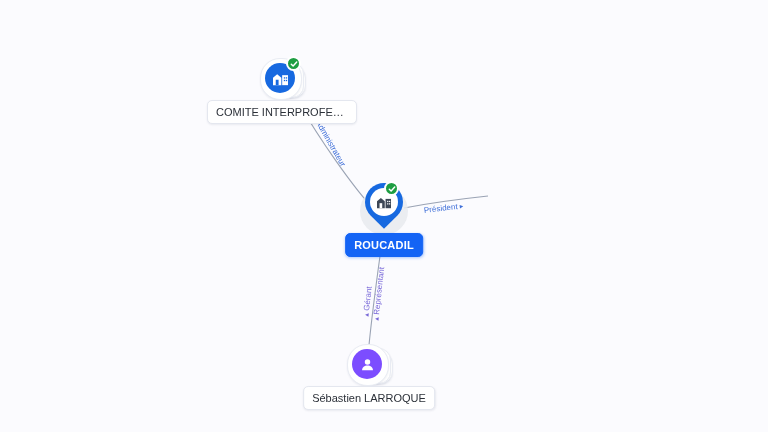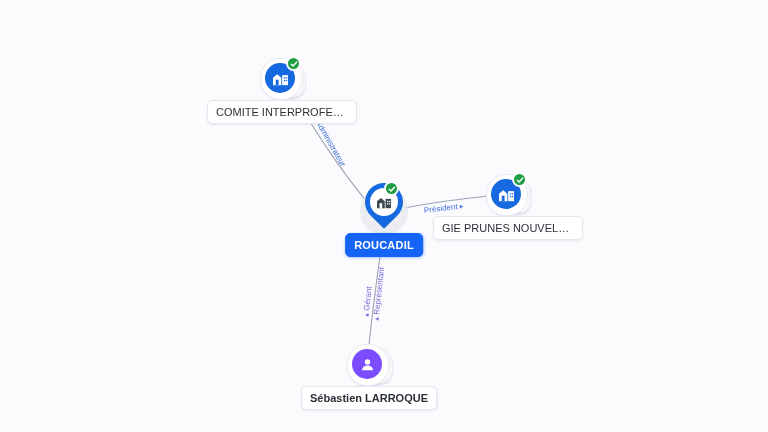--- a/index.html
+++ b/index.html
@@ -209,44 +209,20 @@
       </div>
       <div class="check-badge">
         <svg width="8" height="8" viewBox="0 0 10 10" xmlns="http://www.w3.org/2000/svg">
           <path d="M1.6 5.2 L3.9 7.4 L8.4 2.6" fill="none" stroke="#ffffff" stroke-width="1.8" stroke-linecap="round" stroke-linejoin="round"></path>
         </svg>
       </div>
     </div>
     <div class="node-label" style="top:42px;">COMITE INTERPROFESSI...</div>
   </div>
 
-  <div class="node" style="left:508px; top:196px;">
-    <div class="stack">
-      <div class="card c3"></div>
-      <div class="card c2"></div>
-      <div class="card c1"></div>
-      <div class="circle-icon company">
-        <svg width="17" height="15" viewBox="0 0 20 18" xmlns="http://www.w3.org/2000/svg">
-          <path d="M1 17V8l5-4 5 4v9z" fill="#ffffff"></path>
-          <path d="M12 17V5h7v12z" fill="#ffffff"></path>
-          <rect x="4.3" y="10.5" width="3.4" height="6.5" fill="#1769e0"></rect>
-          <rect x="14" y="7.5" width="1.6" height="1.6" fill="#1769e0"></rect>
-          <rect x="16.4" y="7.5" width="1.6" height="1.6" fill="#1769e0"></rect>
-          <rect x="14" y="10.6" width="1.6" height="1.6" fill="#1769e0"></rect>
-          <rect x="16.4" y="10.6" width="1.6" height="1.6" fill="#1769e0"></rect>
-        </svg>
-      </div>
-      <div class="check-badge">
-        <svg width="8" height="8" viewBox="0 0 10 10" xmlns="http://www.w3.org/2000/svg">
-          <path d="M1.6 5.2 L3.9 7.4 L8.4 2.6" fill="none" stroke="#ffffff" stroke-width="1.8" stroke-linecap="round" stroke-linejoin="round"></path>
-        </svg>
-      </div>
-    </div>
-    <div class="node-label" style="top:42px;">GIE PRUNES NOUVELLE...</div>
-  </div>
 
   <div class="node" style="left:384px; top:212px;">
     <div class="pin-wrap">
       <div class="pin-halo"></div>
       <div class="pin"></div>
       <div class="pin-inner">
         <svg width="16" height="14" viewBox="0 0 20 18" xmlns="http://www.w3.org/2000/svg">
           <path d="M1 17V8l5-4 5 4v9z" fill="#3d4756"></path>
           <path d="M12 17V5h7v12z" fill="#3d4756"></path>
           <rect x="4.3" y="10.5" width="3.4" height="6.5" fill="#ffffff"></rect>
@@ -270,16 +246,16 @@
       <div class="card c3"></div>
       <div class="card c2"></div>
       <div class="card c1"></div>
       <div class="circle-icon person">
         <svg width="15" height="15" viewBox="0 0 16 16" xmlns="http://www.w3.org/2000/svg">
           <circle cx="8" cy="5.4" r="2.9" fill="#ffffff"></circle>
           <path d="M2.2 14.2c0-3.3 2.6-5.1 5.8-5.1s5.8 1.8 5.8 5.1z" fill="#ffffff"></path>
         </svg>
       </div>
     </div>
-    <div class="node-label" style="top:42px;font-weight:bold;">Sébastien LARROQUE</div>
+    <div class="node-label" style="top:42px;">Sébastien LARROQUE</div>
   </div>
 
 </div>
 
 </body></html>

